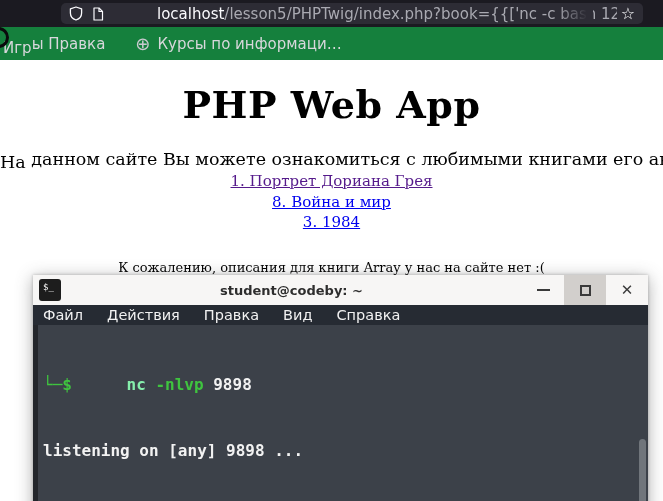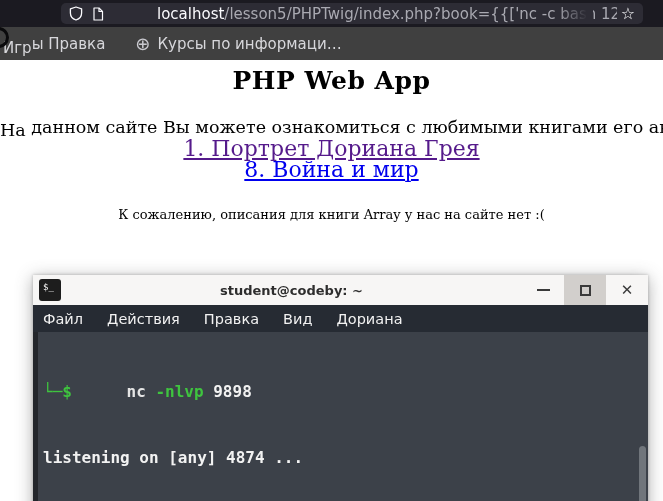--- a/index.html
+++ b/index.html
@@ -56,21 +56,21 @@
   .ring-artifact {
     position: absolute;
     left: -12px; top: 27px;
     width: 21px; height: 21px;
     border: 3px solid #0a0a0c;
     border-radius: 50%;
     z-index: 5;
   }
   .bookmarks {
     height: 33px;
-    background: #404040;
+    background: #15803d;
     display: flex;
     align-items: center;
     color: #d7d7db;
     font-size: 15px;
     padding-left: 3px;
     position: relative;
   }
   .bookmark { display: flex; align-items: center; cursor: default; }
   .bookmark + .bookmark { margin-left: 30px; }
   .bm-offset { display: inline-block; transform: translateY(4px); }
@@ -79,32 +79,32 @@
   
   .page {
     position: relative;
     height: 441px;
     background: #fff;
     text-align: center;
     font-family: "DejaVu Serif", serif;
     color: #000;
   }
   .page h1 {
-    padding-top: 6px;
-    font-size: 25px;
+    padding-top: 22px;
+    font-size: 38px;
     font-weight: bold;
     letter-spacing: 0.5px;
   }
   .intro {
     margin-top: 22px;
     font-size: 17.5px;
     white-space: nowrap;
   }
   .intro .word-offset { display: inline-block; transform: translateY(3px); }
-  .links { margin-top: 2px; font-size: 22px; line-height: 20.5px; }
+  .links { margin-top: 2px; font-size: 15px; line-height: 20.5px; }
   .links a { display: block; text-decoration: underline; cursor: pointer; }
   .link-visited { color: #551a8b; }
   .link-new { color: #0000ee; }
   .message { margin-top: 27px; font-size: 13px; }
 
   
   .term-window {
     position: absolute;
     left: 33px; top: 215px;   
     width: 615px; height: 300px;
@@ -143,21 +143,21 @@
     width: 42px; height: 30px;
     display: flex; align-items: center; justify-content: center;
     cursor: default;
   }
   .wc-min-glyph { width: 13px; height: 0; border-top: 2px solid #3a3a3a; }
   .wc-max { background: #d2cfcc; }
   .wc-max-glyph { width: 11px; height: 11px; border: 2px solid #3a3a3a; }
   .wc-close-glyph { font-size: 15px; color: #3a3a3a; line-height: 15px; }
 
   .term-menubar {
-    height: 27px;
+    height: 20px;
     background: #262b33;
     display: flex;
     align-items: center;
     padding-left: 10px;
     font-size: 14.5px;
     color: #f2f2f2;
   }
   .menu-item { margin-right: 24px; cursor: default; }
 
   .term-body {
@@ -168,21 +168,21 @@
     padding: 4px 0 0 5px;
     font-family: "DejaVu Sans Mono", monospace;
     font-weight: bold;
     font-size: 16px;
     line-height: 22.3px;
     color: #f2f2f2;
     white-space: pre;
     overflow: hidden;
   }
   .c-prompt { color: #3fc43f; }
-  .c-cmd { color: #e5e5e5; padding-left: 45px; }
+  .c-cmd { color: #86efac; padding-left: 45px; }
   .c-opt { color: #3fc43f; }
   .term-scrollthumb {
     position: absolute;
     right: 2px; top: 114px;
     width: 7px; height: 140px;
     background: #70757b;
     border-radius: 4px;
   }
 </style>
 </head>
@@ -219,20 +219,21 @@
       <span>Курсы по информаци…</span>
     </div>
   </div>
 
   <div class="page">
     <h1>PHP Web App</h1>
     <div class="intro"><span class="word-offset">На</span><span> данном сайте Вы можете ознакомиться с любимыми книгами его автора:</span></div>
     <div class="links">
       <a class="link-visited">1. Портрет Дориана Грея</a>
       <a class="link-new">8. Война и мир</a>
+      <a class="link-new">3. 1984</a>
     </div>
     <div class="message">К сожалению, описания для книги Array у нас на сайте нет :(</div>
 
     <div class="term-window">
       <div class="term-titlebar">
         <div class="term-badge">$_</div>
         <div class="term-title">student@codeby: ~</div>
         <div class="term-controls">
           <div class="wc">
               <span class="wc-min-glyph"></span>
@@ -243,25 +244,25 @@
           <div class="wc">
               <span class="wc-close-glyph">✕</span>
             </div>
         </div>
       </div>
       <div class="term-menubar">
         <span class="menu-item">Файл</span>
         <span class="menu-item">Действия</span>
         <span class="menu-item">Правка</span>
         <span class="menu-item">Вид</span>
-        <span class="menu-item">Дориана</span>
+        <span class="menu-item">Справка</span>
       </div>
       <div class="term-body">
         <div class="term-line"><span class="c-prompt">└─$ </span><span class="c-cmd">nc</span><span class="c-opt"> -nlvp </span><span>9898</span></div>
-        <div class="term-line">listening on [any] 4874 ...</div>
+        <div class="term-line">listening on [any] 9898 ...</div>
         
         
         
         
         
         
         <div class="term-scrollthumb"></div>
       </div>
     </div>
   </div>

